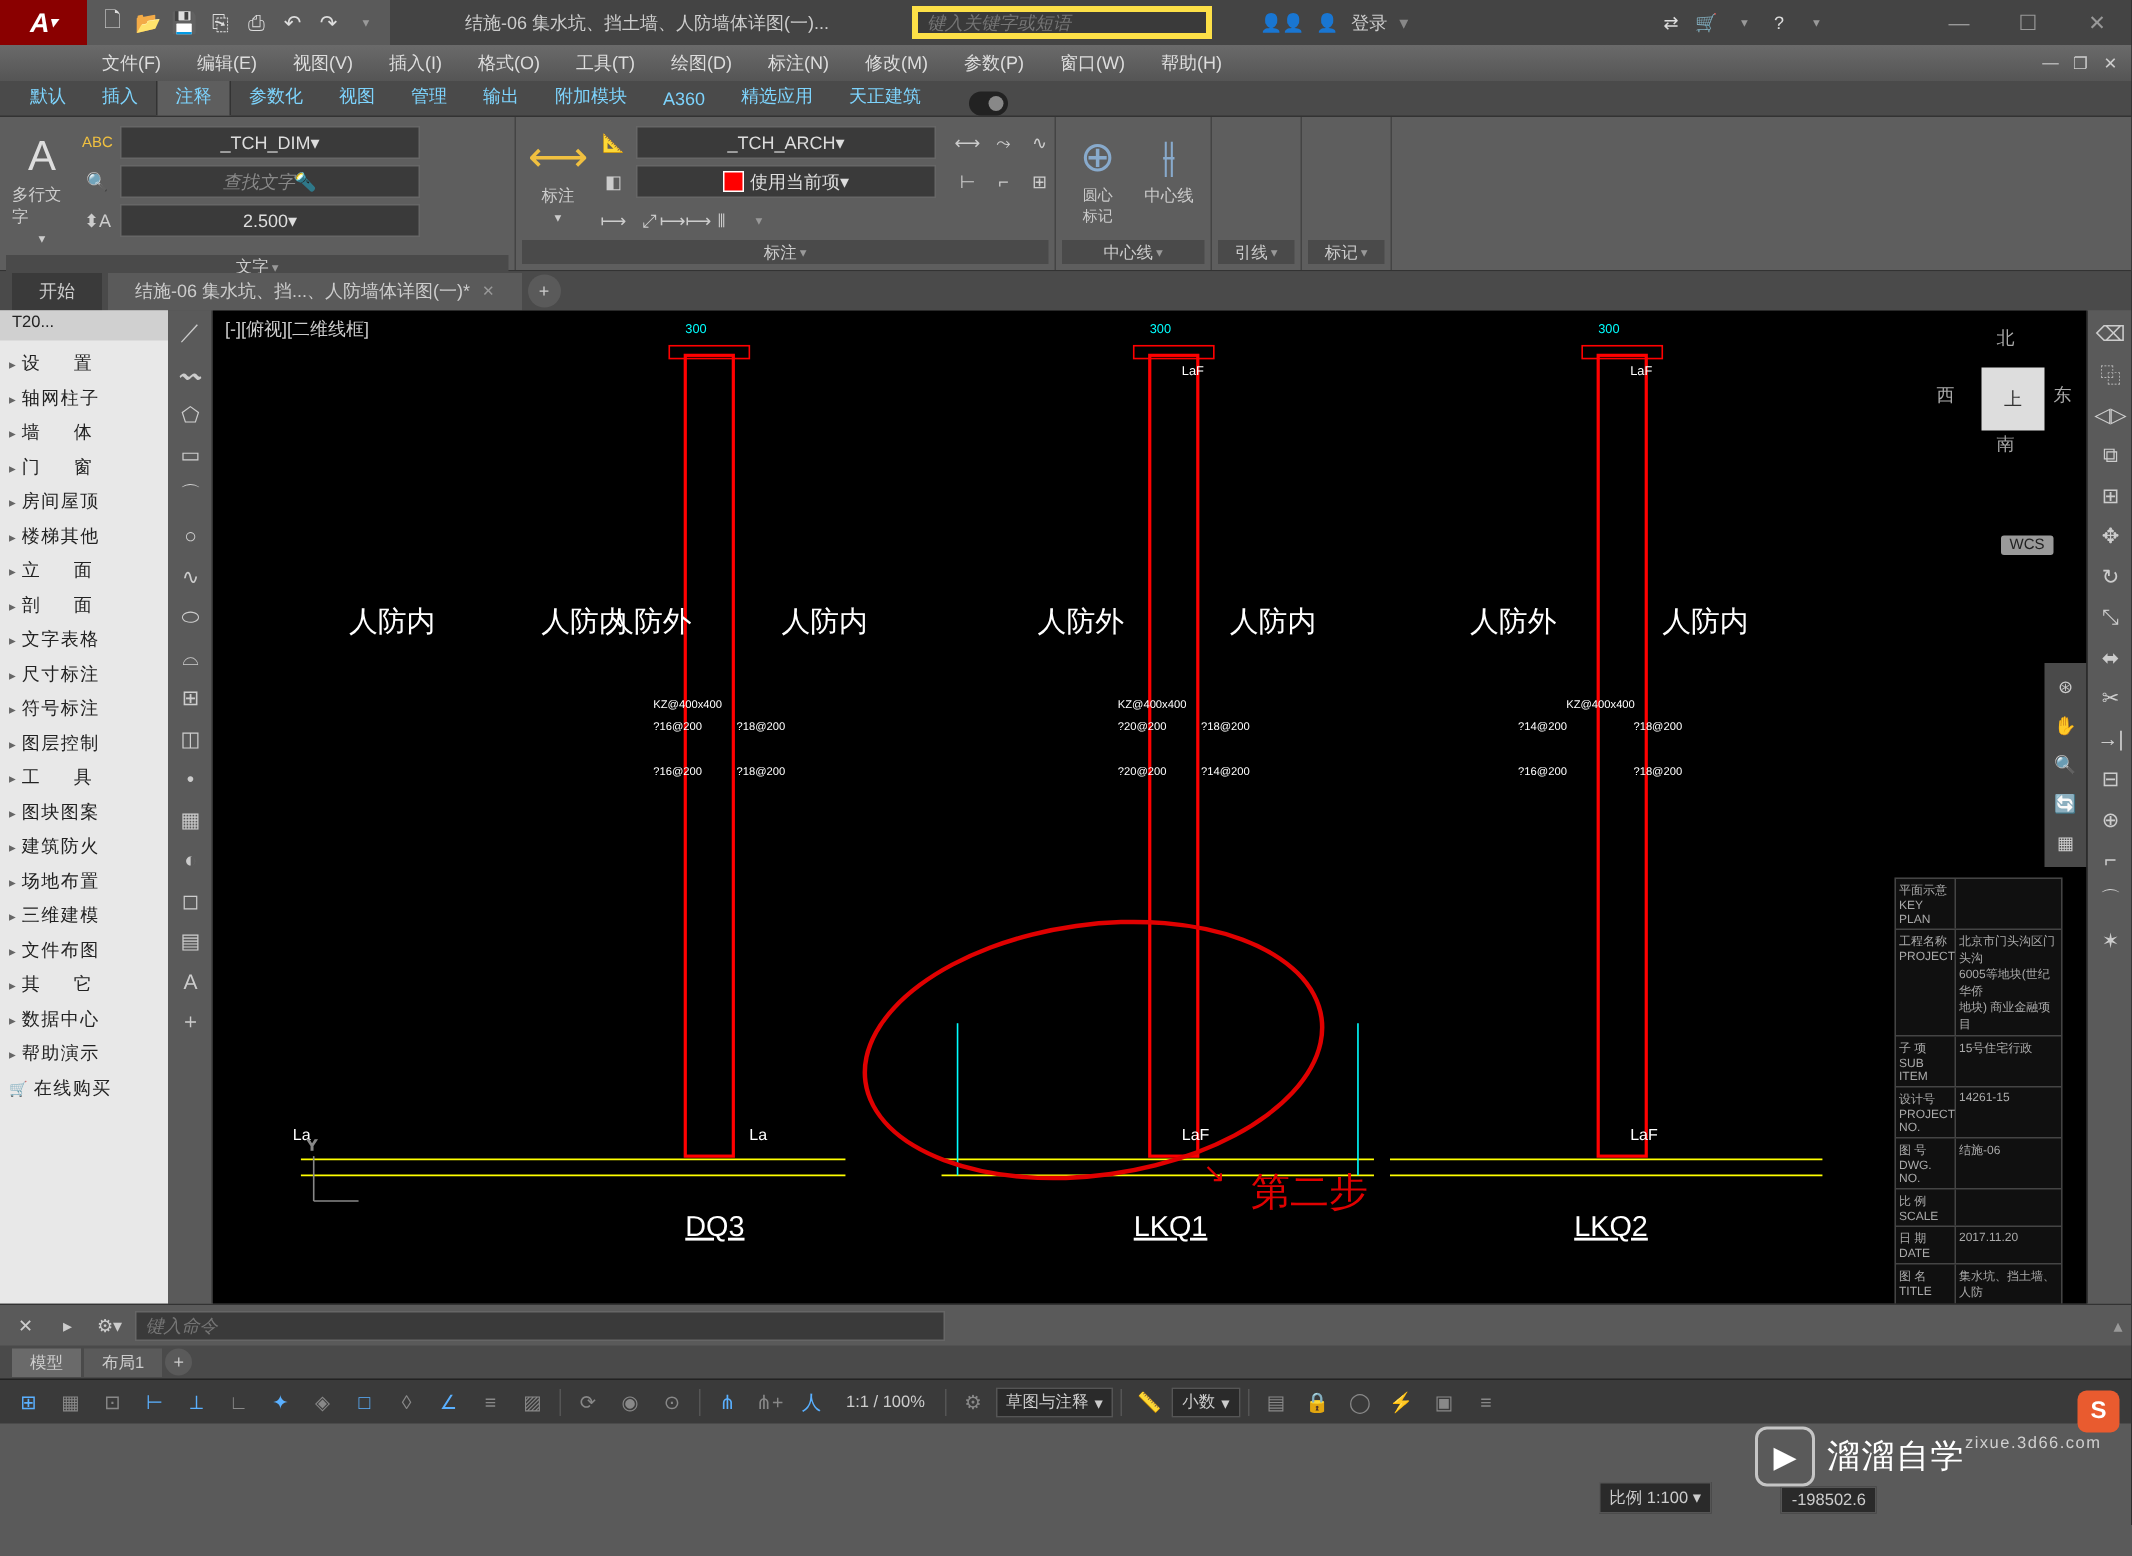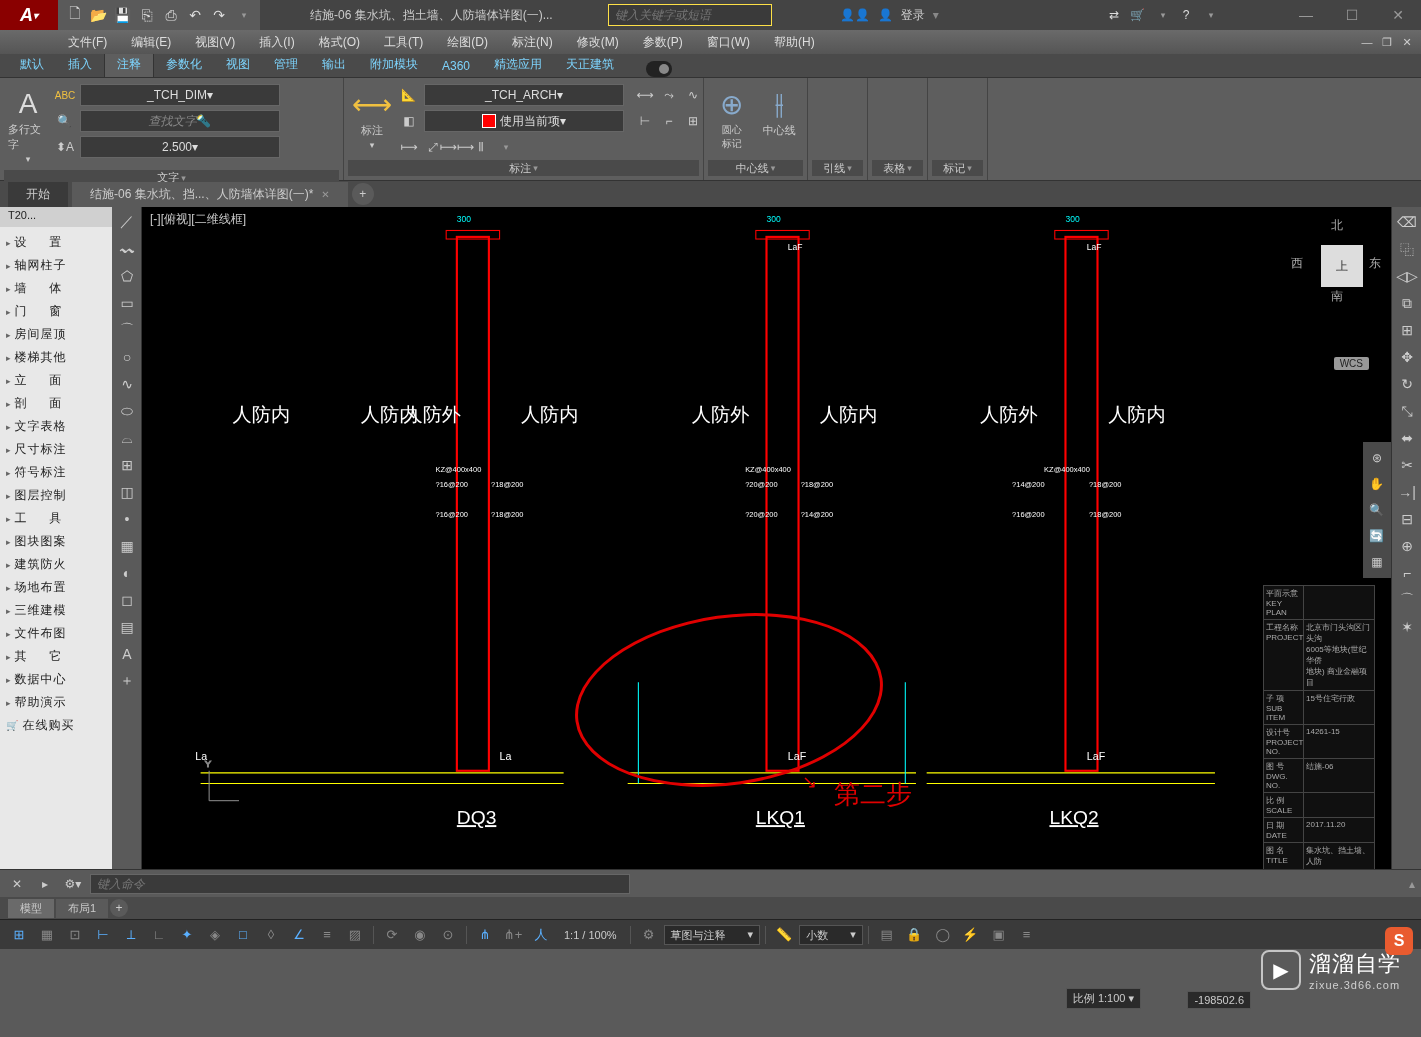--- a/index.html
+++ b/index.html
@@ -2,21 +2,21 @@
 <html><head>
 <meta charset="utf-8">
 <style>
 *{margin:0;padding:0;box-sizing:border-box;font-family:"Microsoft YaHei",Arial,sans-serif;user-select:none}
 body{background:#5a5a5a;width:1421px;height:1037px;overflow:hidden;color:#ccc;font-size:12px;position:relative}
 .titlebar{height:30px;background:#444;display:flex;align-items:center;position:relative}
 .app-logo{width:58px;height:30px;background:#8a0000;color:#fff;display:flex;align-items:center;justify-content:center;font-weight:bold;font-size:18px;font-style:italic}
 .qat{display:flex;align-items:center;gap:2px;padding:0 6px;height:30px;background:#5a5a5a}
 .qat-btn{width:22px;height:22px;display:flex;align-items:center;justify-content:center;color:#ddd;cursor:pointer;font-size:14px}
 .title-text{position:absolute;left:310px;color:#ccc;font-size:12px}
-.search-box{position:absolute;left:608px;top:4px;height:22px;width:164px;background:#3a3a3a;border:1px solid #fde047;padding:2px 6px;color:#888;font-style:italic;font-size:12px}
+.search-box{position:absolute;left:608px;top:4px;height:22px;width:200px;background:#3a3a3a;border:4px solid #fde047;padding:2px 6px;color:#888;font-style:italic;font-size:12px}
 .title-right{position:absolute;right:4px;display:flex;align-items:center;gap:2px}
 .tr-btn{width:22px;height:22px;display:flex;align-items:center;justify-content:center;color:#ddd;cursor:pointer}
 .login-area{position:absolute;left:840px;display:flex;align-items:center;gap:8px}
 .win-controls{position:absolute;right:0;top:0;display:flex}
 .win-btn{width:46px;height:30px;display:flex;align-items:center;justify-content:center;color:#999;font-size:14px}
 
 .menubar{height:24px;background:linear-gradient(#6a6a6a,#555);display:flex;align-items:center;padding:0 56px;position:relative}
 .menu-item{padding:3px 12px;color:#ddd;cursor:pointer;font-size:12px}
 .menubar-right{position:absolute;right:6px;display:flex;gap:4px}
 .mb-icon{width:16px;height:14px;display:flex;align-items:center;justify-content:center;color:#ccc;font-size:11px}
@@ -78,25 +78,25 @@
 
 .layout-tabs{height:22px;background:#4a4a4a;display:flex;align-items:center;padding:0 8px;gap:2px}
 .ltab{padding:2px 12px;background:#5a5a5a;color:#ccc;cursor:pointer;font-size:11px}
 .ltab.active{background:#6a6a6a}
 
 .statusbar{height:30px;background:#3a3a3a;display:flex;align-items:center;padding:0 6px;gap:2px;border-top:1px solid #222}
 .sb-btn{width:26px;height:24px;display:flex;align-items:center;justify-content:center;cursor:pointer;color:#888;font-size:13px}
 .sb-btn.on{color:#5ab0ff}
 .sb-sep{width:1px;height:18px;background:#555;margin:0 3px}
 .sb-text{color:#ccc;padding:0 8px;font-size:11px}
-.sb-combo{background:#2a2a2a;border:1px solid #555;height:20px;padding:2px 6px;color:#ccc;font-size:11px;display:flex;align-items:flex-start;gap:22px}
+.sb-combo{background:#2a2a2a;border:1px solid #555;height:20px;padding:2px 6px;color:#ccc;font-size:11px;display:flex;align-items:flex-end;gap:4px}
 
 .watermark{position:absolute;right:20px;bottom:46px;display:flex;align-items:center;gap:8px;z-index:20;color:#fff}
 .wm-logo{width:40px;height:40px;border:2px solid rgba(255,255,255,.65);border-radius:8px;display:flex;align-items:center;justify-content:center;font-size:20px;color:#fff}
-.wm-text{display:flex;flex-direction:column}
+.wm-text{display:flex;flex-direction:row}
 .wm-cn{font-size:22px;letter-spacing:1px}
 .wm-en{font-size:11px;color:#d0d0d0;letter-spacing:1px}
 .sogou{position:absolute;right:8px;bottom:82px;width:28px;height:28px;background:#e95b2f;color:#fff;border-radius:6px;display:flex;align-items:center;justify-content:center;font-size:16px;font-weight:bold;z-index:30}
 
 .coords-box{position:absolute;right:170px;bottom:28px;color:#ccc;font-size:11px;background:#2a2a2a;border:1px solid #555;padding:2px 6px}
 .scale-box{position:absolute;right:280px;bottom:28px;color:#ccc;font-size:11px;background:#2a2a2a;border:1px solid #555;padding:2px 6px}
 
 .title-block{position:absolute;right:16px;top:378px;width:112px;background:rgba(40,40,40,.4);border:1px solid #444;font-size:8px;color:#aaa;z-index:3}
 .tb-row{display:flex;border-bottom:1px solid #444}
 .tb-l{width:40px;padding:2px;border-right:1px solid #444}
@@ -269,24 +269,20 @@
           <div class="big-icon" style="color:#8ac">⫲</div>
           <span style="font-size:11px">中心线</span>
         </div>
     </div>
     <div class="panel-title dd-arrow">中心线</div>
   </div>
 
   <div class="ribbon-panel" style="width:60px">
     <div class="panel-body"></div>
     <div class="panel-title dd-arrow">引线</div>
-  </div>
-  <div class="ribbon-panel" style="width:60px">
-    <div class="panel-body"></div>
-    <div class="panel-title dd-arrow">表格</div>
   </div>
   <div class="ribbon-panel" style="width:60px">
     <div class="panel-body"></div>
     <div class="panel-title dd-arrow">标记</div>
   </div>
 </div>
 
 <div class="doc-tabs">
   <div class="doc-tab">
       <span>开始</span>

